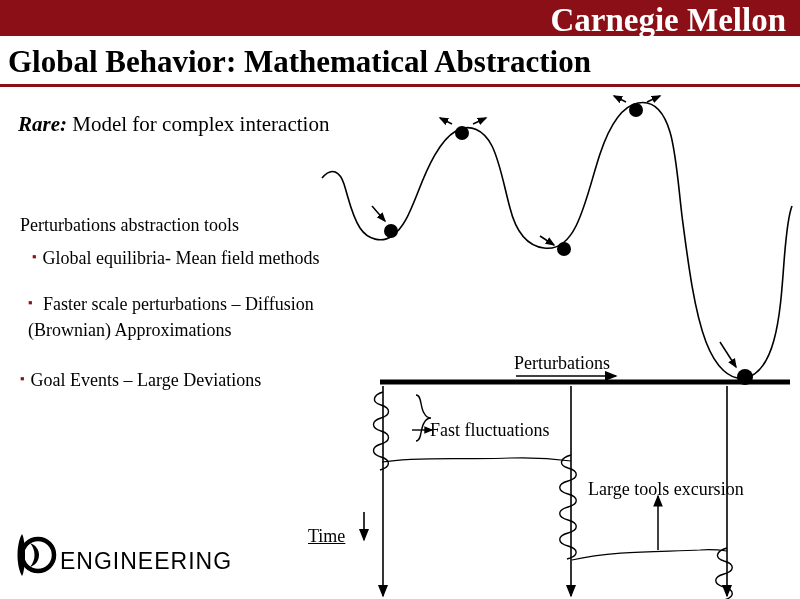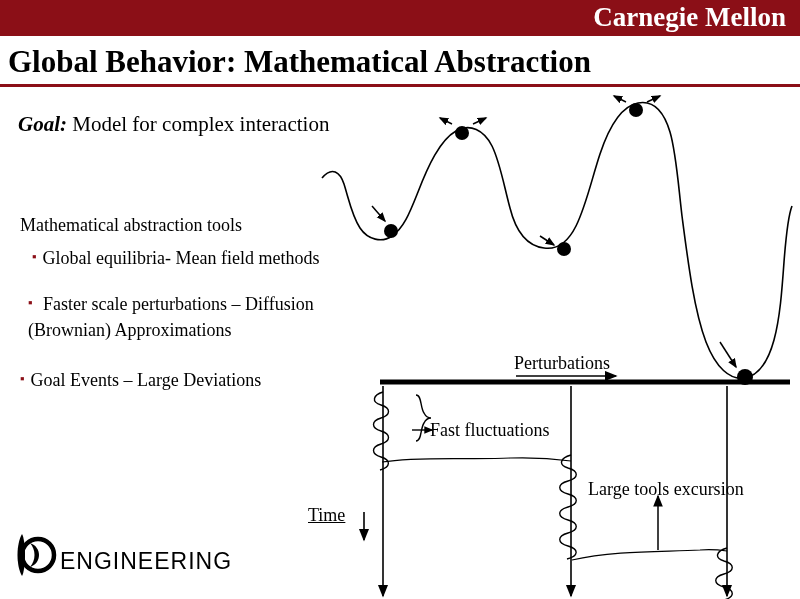--- a/index.html
+++ b/index.html
@@ -25,21 +25,21 @@
     background: #8C1515;
     background: #8b0f17;
   }
   .header-title {
     position: absolute;
     right: 14px;
     top: 2px;
     color: #ffffff;
     font-family: "Liberation Serif", serif;
     font-weight: bold;
-    font-size: 27px;
+    font-size: 33px;
     letter-spacing: 0px;
   }
   .header-rule {
     position: absolute;
     top: 36px;
     left: 0;
     width: 800px;
     height: 3px;
     background: #ffffff;
   }
@@ -107,21 +107,21 @@
   
   .lbl {
     position: absolute;
     font-size: 18px;
     color: #000000;
     white-space: nowrap;
   }
   .lbl-perturbations { left: 514px; top: 353px; }
   .lbl-fast { left: 430px; top: 420px; }
   .lbl-large { left: 588px; top: 479px; }
-  .lbl-time { left: 308px; top: 505px; text-decoration: underline; }
+  .lbl-time { left: 308px; top: 526px; text-decoration: underline; }
 
   
   .footer-logo {
     position: absolute;
     left: 16px;
     top: 530px;
     width: 210px;
     height: 54px;
   }
   .logo-text-top {
@@ -159,24 +159,24 @@
 <body>
 
 <div class="header-bar"></div>
 <div class="header-title">Carnegie Mellon</div>
 <div class="header-rule"></div>
 
 <div class="slide-title">Global Behavior: Mathematical Abstraction</div>
 <div class="title-underline"></div>
 
 <div class="goal-line">
-  <span class="goal-label">Goal:</span><span> Model for complex interaction</span>
-</div>
-
-<div class="tools-heading">Mathematical abstraction tools</div>
+  <span class="goal-label">Rare:</span><span> Model for complex interaction</span>
+</div>
+
+<div class="tools-heading">Perturbations abstraction tools</div>
 
 <div class="bullet b1">
   <span class="mark">▪</span><span>Global equilibria- Mean field methods</span>
 </div>
 <div class="bullet b2">
   <span class="mark">▪</span><span> Faster scale perturbations – Diffusion (Brownian) Approximations</span>
 </div>
 <div class="bullet b3">
   <span class="mark">▪</span><span>Goal Events – Large Deviations</span>
 </div>

